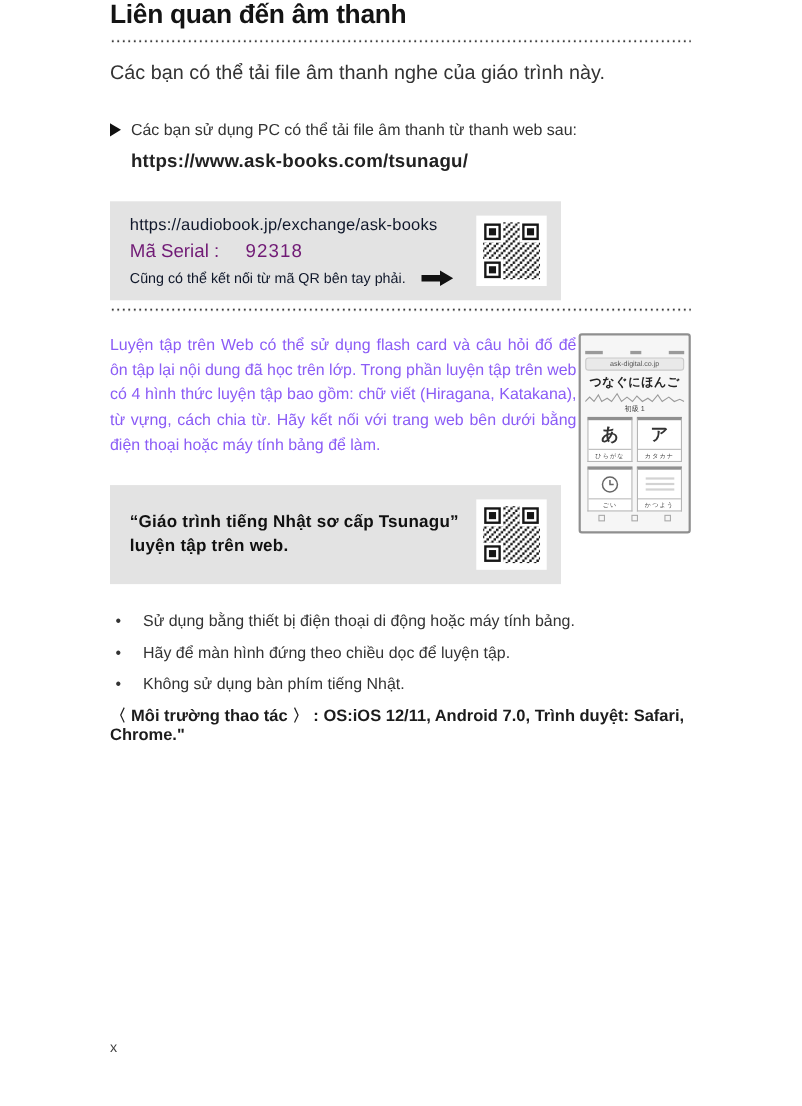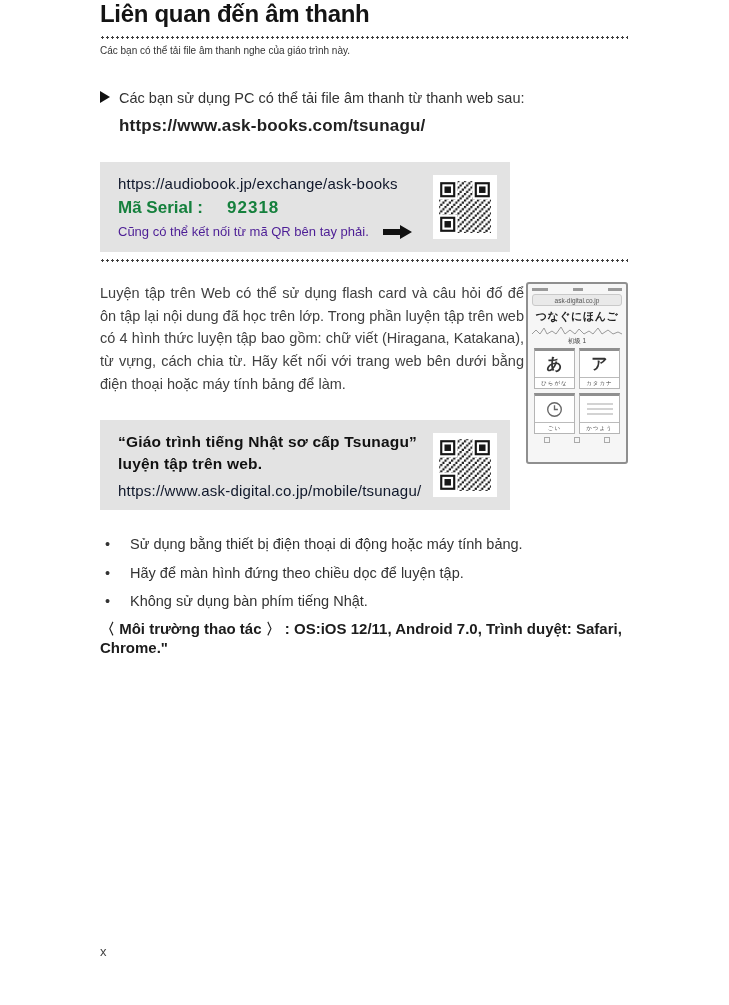--- a/index.html
+++ b/index.html
@@ -6,56 +6,56 @@
   html,body { background:#ffffff; }
   body { font-family:"Liberation Sans","DejaVu Sans",sans-serif; color:#2b2b2b; }
   .page { position:relative; width:634px; height:1005px; background:#fff; overflow:hidden; }
   .content { position:absolute; left:100px; top:0; width:528px; }
 
   h1.sec-title { font-size:24px; font-weight:bold; color:#141414; letter-spacing:-0.3px; line-height:1.2; }
   .dots { height:3px; margin-top:7px;
           background-image:radial-gradient(circle,#3c3c3c 1.05px,transparent 1.25px);
           background-size:5px 3px; background-repeat:repeat-x; }
 
-  .intro { margin-top:6px; font-size:10px; color:#333; }
+  .intro { margin-top:17px; font-size:18px; color:#333; }
 
   .tri-item { display:flex; margin-top:32px; }
   .tri { width:0; height:0; flex:0 0 auto; margin:3px 9px 0 0;
          border-left:10px solid #111; border-top:6px solid transparent; border-bottom:6px solid transparent; }
   .tri-text { font-size:14.5px; line-height:1.47; color:#333; text-align:justify; }
   .pc-url { margin:7px 0 0 19px; font-size:17px; font-weight:bold; color:#222; letter-spacing:0.2px; }
   .tri-item.sp { margin-top:15px; }
 
   .graybox { margin-top:26px; width:410px; height:90px; background:#e3e3e3;
              display:flex; align-items:center; padding:0 13px 0 18px; }
   .graybox .gb-left { flex:1 1 auto; }
   .gb-url { font-size:15px; color:#0f172a; letter-spacing:0.2px; }
-  .gb-serial-row { margin-top:6px; font-size:17px; font-weight:bold; color:#15803d; }
+  .gb-serial-row { margin-top:6px; font-size:17px; font-weight:normal; color:#701a75; }
   .gb-serial-value { margin-left:24px; letter-spacing:1px; }
   .gb-note-row { margin-top:6px; display:flex; align-items:center; }
-  .gb-note { font-size:13px; color:#4c1d95; }
+  .gb-note { font-size:13px; color:#0f172a; }
   .gb-arrow { margin-left:14px; flex:0 0 auto; display:flex; }
   .qr-tile { flex:0 0 auto; width:64px; height:64px; background:#fff; padding:5px; }
 
   .web-row { position:relative; margin-top:20px; }
-  .web-body { width:424px; font-size:14.5px; line-height:1.56; color:#404040; text-align:justify; }
+  .web-body { width:424px; font-size:14.5px; line-height:1.56; color:#8b5cf6; text-align:justify; }
 
   .box2 .gb-title { font-size:15.5px; font-weight:bold; color:#111; line-height:1.4; letter-spacing:0.2px; }
   .box2 .gb-url { margin-top:8px; }
 
   .notes { margin-top:24px; list-style:none; }
   .notes li { display:flex; font-size:14.5px; color:#333; margin-bottom:7.5px; line-height:1.45; }
   .note-dot { width:30px; flex:0 0 auto; text-align:left; padding-left:5px; color:#333; }
   .env-line { margin-top:5px; font-size:15px; font-weight:bold; color:#1c1c1c; }
 
   .page-num { position:absolute; left:100px; top:944px; font-size:13px; color:#444; }
 
   
   .phone { position:absolute; right:0; top:0; width:102px; height:182px;
-           background:#f6f6f6; border:2px solid #8f8f8f; border-radius:3px; padding:3px 4px; }
+           background:#f6f6f6; border:2px solid #8f8f8f; border-radius:3px; padding:13px 4px; }
   .p-status { display:flex; justify-content:space-between; align-items:center; height:5px; }
   .p-status i { display:block; background:#9a9a9a; height:3px; }
   .p-status i:nth-child(1){ width:16px; } .p-status i:nth-child(2){ width:10px; } .p-status i:nth-child(3){ width:14px; }
   .p-url { margin-top:2px; height:12px; background:#e9e9e9; border:1px solid #c9c9c9; border-radius:3px;
            font-size:6.5px; color:#555; display:flex; align-items:center; justify-content:center; }
   .p-title { margin-top:3px; text-align:center; font-size:11px; font-weight:bold; color:#222; letter-spacing:0.5px; white-space:nowrap; }
   .p-sky { display:block; margin:1px auto 0; }
   .p-level { margin-top:1px; text-align:center; font-size:6.5px; color:#444; }
   .p-cards { margin-top:2px; display:grid; grid-template-columns:1fr 1fr; gap:4px; padding:0 2px; }
   .p-card { background:#fff; border:1px solid #b5b5b5; border-top:3px solid #8f8f8f; }
@@ -184,21 +184,20 @@
             <i></i>
             <i></i>
           </div>
       </div>
     </div>
 
     <div class="graybox box2" style="margin-top:25px;">
       <div class="gb-left">
         <div class="gb-title">“Giáo trình tiếng Nhật sơ cấp Tsunagu”</div>
         <div class="gb-title">luyện tập trên web.</div>
-        <div class="gb-url">https://www.ask-digital.co.jp/mobile/tsunagu/</div>
       </div>
       <div class="qr-tile">
         <svg viewBox="0 0 25 25" width="54" height="54">
           <defs>
             <pattern id="qp2" width="3" height="3" patternUnits="userSpaceOnUse">
               <rect x="1" y="0" width="1" height="1" fill="#161616"></rect>
               <rect x="0" y="1" width="1" height="1" fill="#161616"></rect>
               <rect x="2" y="2" width="1" height="1" fill="#161616"></rect>
             </pattern>
           </defs>

